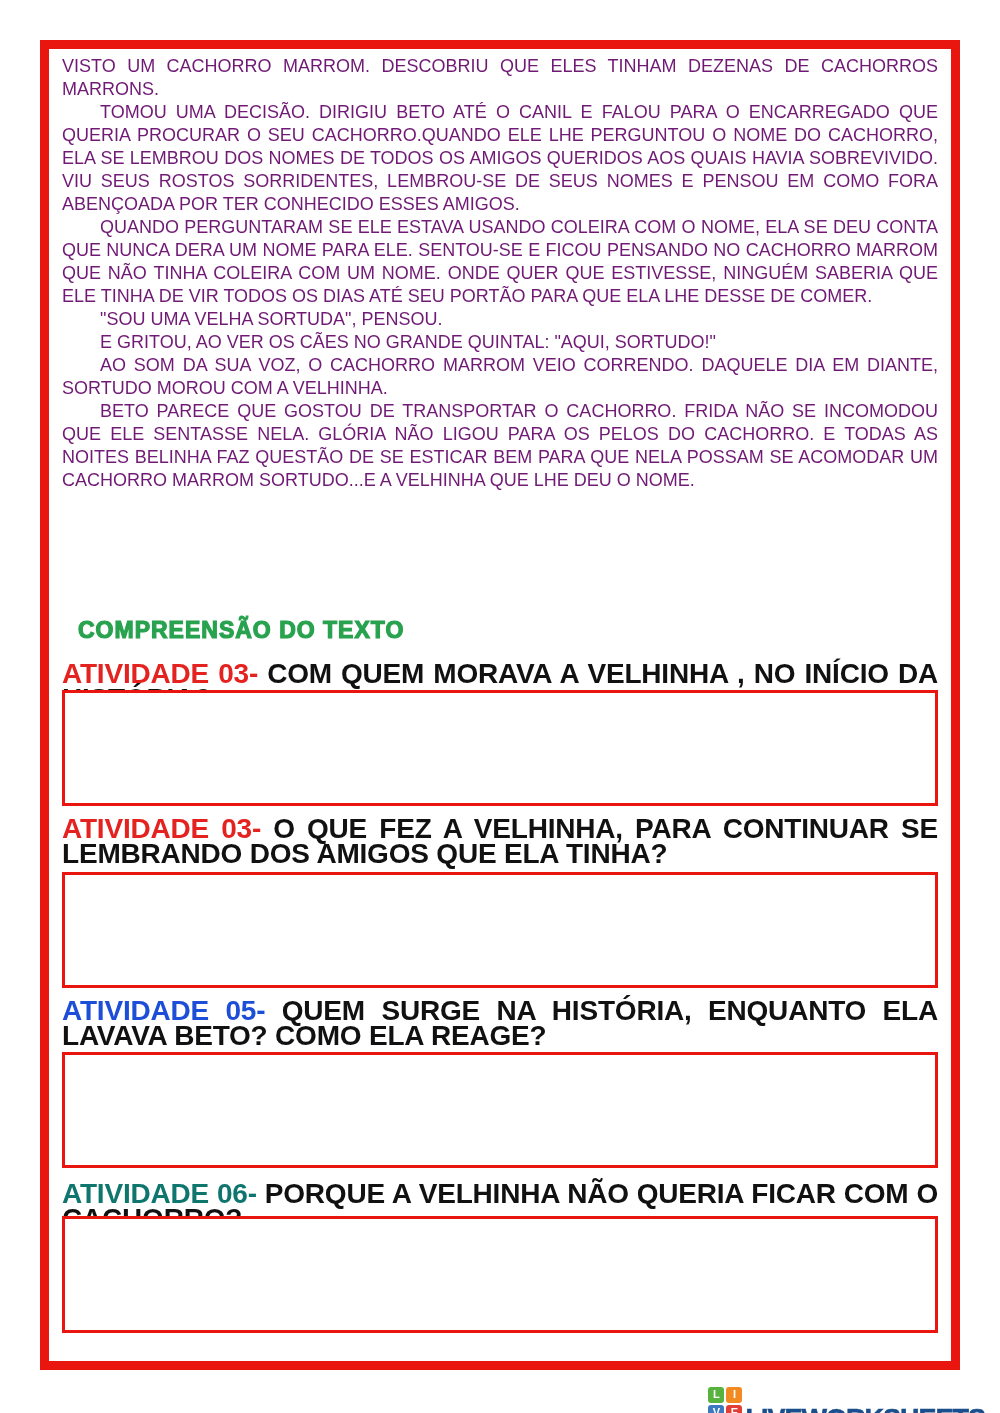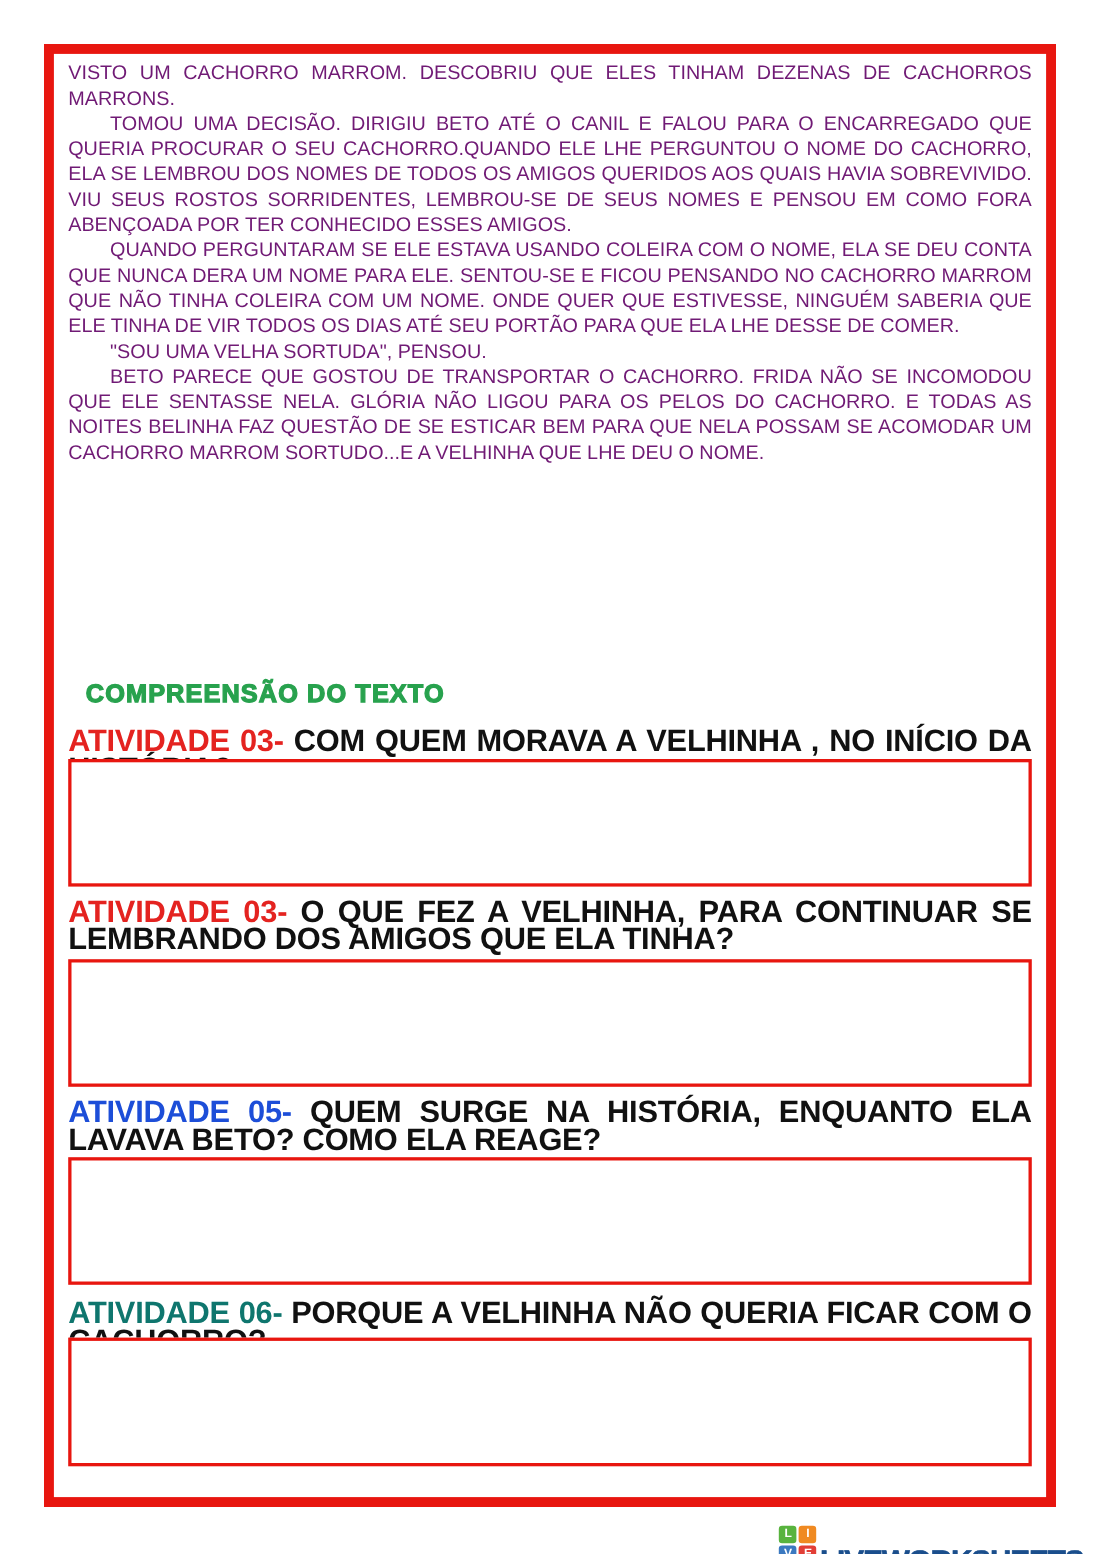--- a/index.html
+++ b/index.html
@@ -63,20 +63,22 @@
 </head>
 <body>
 
 <div class="page-border" style="border-color: rgb(232, 22, 15);"></div>
 
 <div class="story">
   <p>VISTO UM CACHORRO MARROM. DESCOBRIU QUE ELES TINHAM DEZENAS DE CACHORROS MARRONS.</p>
   <p class="ind">TOMOU UMA DECISÃO. DIRIGIU BETO ATÉ O CANIL E FALOU PARA O ENCARREGADO QUE QUERIA PROCURAR O SEU CACHORRO.QUANDO ELE LHE PERGUNTOU O NOME DO CACHORRO, ELA SE LEMBROU DOS NOMES DE TODOS OS AMIGOS QUERIDOS AOS QUAIS HAVIA SOBREVIVIDO. VIU SEUS ROSTOS SORRIDENTES, LEMBROU-SE DE SEUS NOMES E PENSOU EM COMO FORA ABENÇOADA POR TER CONHECIDO ESSES AMIGOS.</p>
   <p class="ind">QUANDO PERGUNTARAM SE ELE ESTAVA USANDO COLEIRA COM O NOME, ELA SE DEU CONTA QUE NUNCA DERA UM NOME PARA ELE. SENTOU-SE E FICOU PENSANDO NO CACHORRO MARROM QUE NÃO TINHA COLEIRA COM UM NOME. ONDE QUER QUE ESTIVESSE, NINGUÉM SABERIA QUE ELE TINHA DE VIR TODOS OS DIAS ATÉ SEU PORTÃO PARA QUE ELA LHE DESSE DE COMER.</p>
   <p class="ind">"SOU UMA VELHA SORTUDA", PENSOU.</p>
+  <p class="ind">E GRITOU, AO VER OS CÃES NO GRANDE QUINTAL: "AQUI, SORTUDO!"</p>
+  <p class="ind">AO SOM DA SUA VOZ, O CACHORRO MARROM VEIO CORRENDO. DAQUELE DIA EM DIANTE, SORTUDO MOROU COM A VELHINHA.</p>
   <p class="ind">BETO PARECE QUE GOSTOU DE TRANSPORTAR O CACHORRO. FRIDA NÃO SE INCOMODOU QUE ELE SENTASSE NELA. GLÓRIA NÃO LIGOU PARA OS PELOS DO CACHORRO. E TODAS AS NOITES BELINHA FAZ QUESTÃO DE SE ESTICAR BEM PARA QUE NELA POSSAM SE ACOMODAR UM CACHORRO MARROM SORTUDO...E A VELHINHA QUE LHE DEU O NOME.</p>
 </div>
 
 <h2 class="section-title" style="color: rgb(40, 162, 78);">COMPREENSÃO DO TEXTO</h2>
 
 <p class="activity-heading a03">
   <span class="activity-label" style="color: rgb(228, 35, 32);">ATIVIDADE 03-</span>
   <span>COM QUEM MORAVA A VELHINHA , NO INÍCIO DA HISTÓRIA?</span>
 </p>
 <div class="answer-box b03" style="border-color: rgb(232, 22, 15);"></div>

